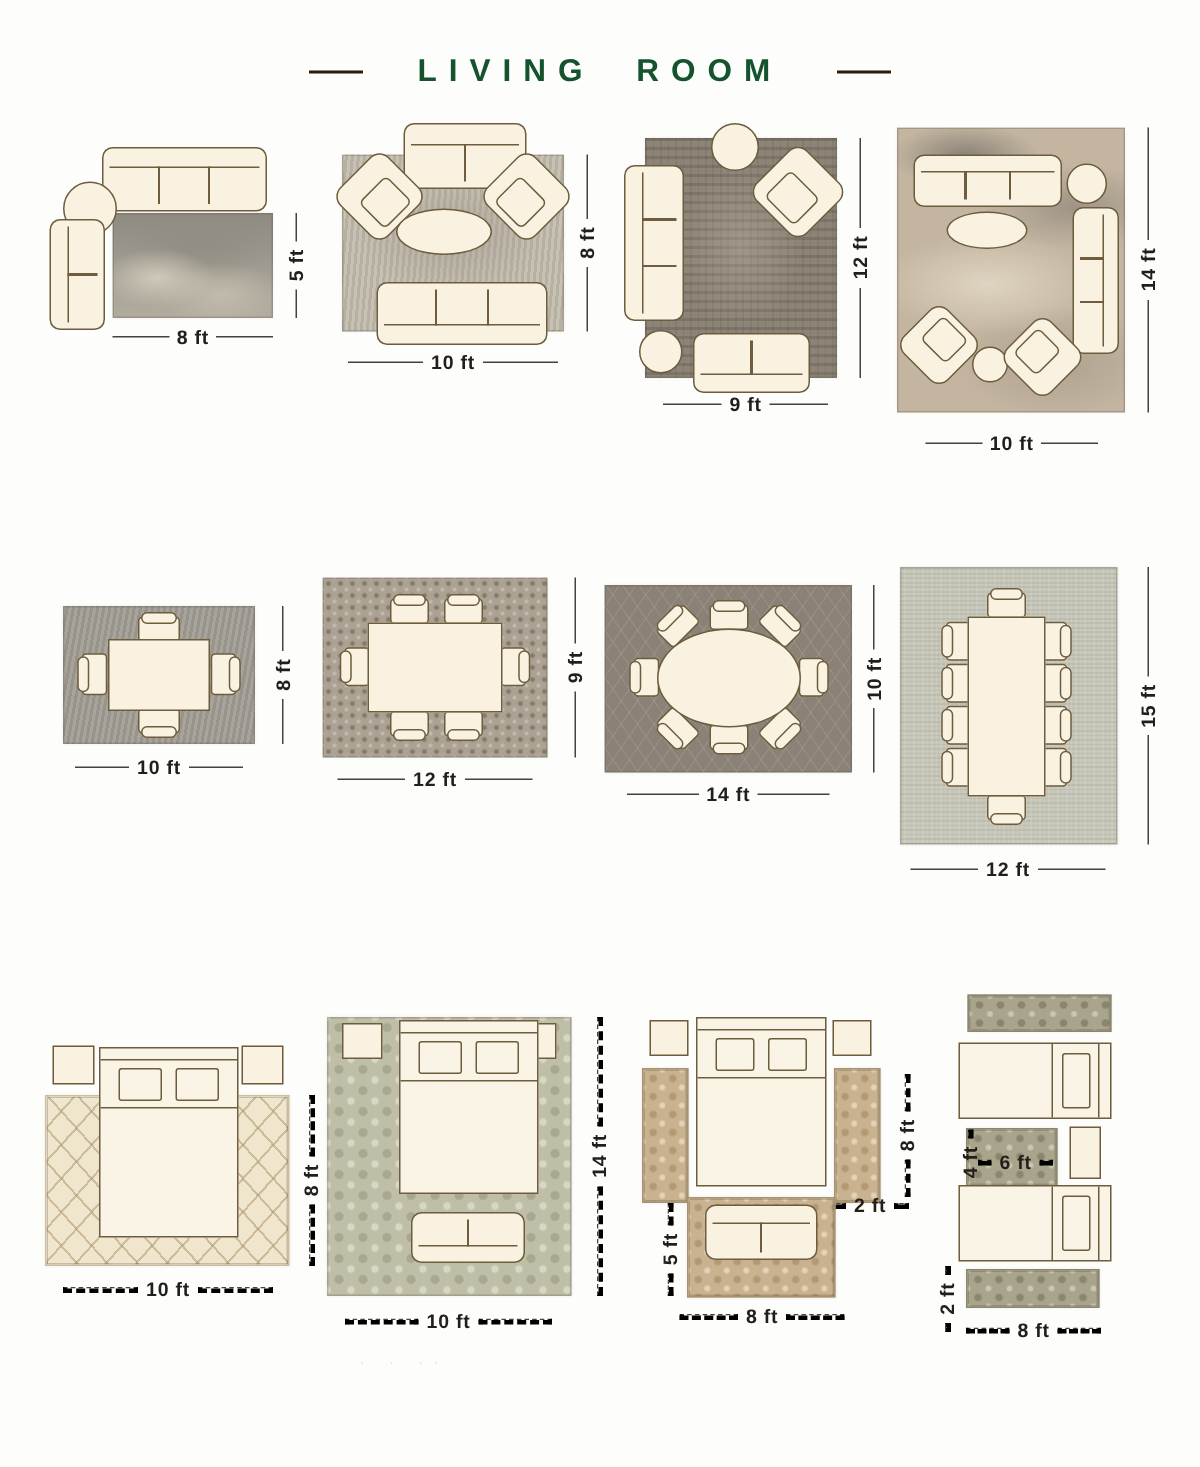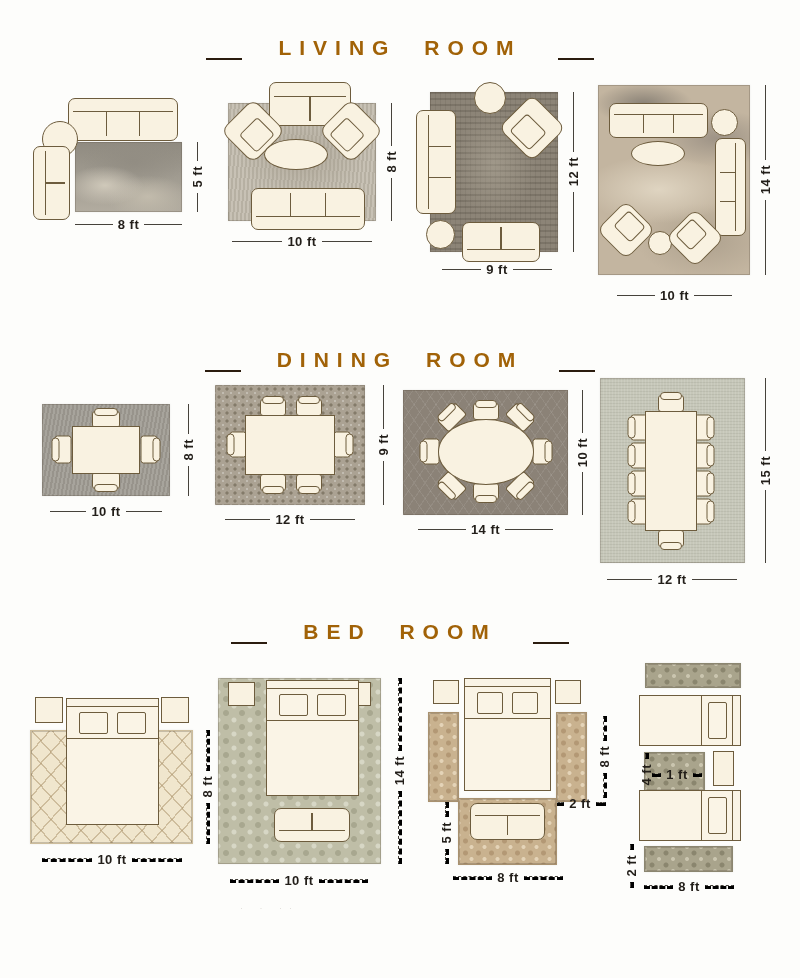--- a/index.html
+++ b/index.html
@@ -2,22 +2,22 @@
 <html><head>
 <meta charset="utf-8">
 <style>
   html,body{margin:0;padding:0;background:#fff;}
   .canvas{position:relative;width:800px;height:978px;margin:0 auto;background:#fdfdfb;
           font-family:"Liberation Sans",sans-serif;overflow:hidden;}
   .grp{position:absolute;text-decoration:underline;}
   .f{position:absolute;box-sizing:border-box;}
 
   
-  .sec-title{position:absolute;left:0;right:0;display:flex;justify-content:center;align-items:flex-end;
-             gap:36px;color:#a16207;}
+  .sec-title{position:absolute;left:0;right:0;display:flex;justify-content:center;align-items:center;
+             gap:36px;color:#14532d;}
   .sec-title .t{font-size:21px;font-weight:700;letter-spacing:8px;word-spacing:14px;white-space:nowrap;}
   .sec-title .dash{width:36px;border-top:2.4px solid #2b1c0e;}
 
   
   .rug{position:absolute;box-sizing:border-box;box-shadow:inset 0 0 0 1px rgba(90,80,65,.28),0 0 2px rgba(0,0,0,.08);}
   .rug-lr1{background:
     radial-gradient(ellipse 55px 28px at 28% 62%, rgba(212,205,190,.9), transparent 70%),
     radial-gradient(ellipse 60px 30px at 68% 78%, rgba(200,193,177,.8), transparent 70%),
     radial-gradient(ellipse 70px 35px at 55% 28%, rgba(145,140,130,.9), transparent 75%),
     linear-gradient(180deg,#8f8a80,#a29d92 55%,#b2aca0);}
@@ -205,25 +205,20 @@
         <span class="dim-lb">10 ft</span>
         <i class="ln"></i>
     </div>
     <div class="dim-v" style="left:166px;top:7px;height:190px;">
       <i class="ln"></i>
         <span class="dim-lb">14 ft</span>
         <i class="ln"></i>
     </div>
   </div>
 
-  <div class="sec-title" style="top:348px;">
-    <span class="dash"></span>
-    <span class="t">DINING ROOM</span>
-    <span class="dash"></span>
-  </div>
 
   <div class="grp" style="left:35px;top:396px;width:170px;height:125px;">
     <div class="rug rug-dr1" style="left:7px;top:8px;width:128px;height:92px;"></div>
     <div class="f dchair" style="left:57px;top:15px;width:28px;height:17px;"></div>
     <div class="f dchair" style="left:14px;top:45px;width:28px;height:17px;transform:rotate(-90deg);"></div>
     <div class="f dchair" style="left:100px;top:45px;width:28px;height:17px;transform:rotate(90deg);"></div>
     <div class="f dchair" style="left:57px;top:76px;width:28px;height:17px;transform:rotate(180deg);"></div>
     <div class="f crm" style="left:37px;top:30px;width:68px;height:48px;"></div>
     <div class="dim-h" style="left:15px;top:108px;width:112px;">
       <i class="ln"></i>
@@ -299,25 +294,20 @@
         <span class="dim-lb">12 ft</span>
         <i class="ln"></i>
     </div>
     <div class="dim-v" style="left:163px;top:6px;height:185px;">
       <i class="ln"></i>
         <span class="dim-lb">15 ft</span>
         <i class="ln"></i>
     </div>
   </div>
 
-  <div class="sec-title" style="top:620px;">
-    <span class="dash"></span>
-    <span class="t">BED ROOM</span>
-    <span class="dash"></span>
-  </div>
 
   <div class="grp dashed" style="left:22px;top:692px;width:195px;height:185px;">
     <div class="f crm" style="left:13px;top:5px;width:28px;height:26px;"></div>
     <div class="f crm" style="left:139px;top:5px;width:28px;height:26px;"></div>
     <div class="rug rug-br1" style="left:8px;top:38px;width:163px;height:114px;"></div>
     <div class="f bed" style="left:44px;top:6px;width:93px;height:127px;">
       <i class="hb"></i>
         <span class="prow">
           <i></i>
           <i></i>
@@ -408,21 +398,21 @@
         <i class="hb2"></i>
     </div>
     <div class="rug rug-br4" style="left:22px;top:97px;width:61px;height:39px;"></div>
     <div class="dim-v" style="left:17px;top:98px;height:38px;">
       <i class="ln"></i>
         <span class="dim-lb">4 ft</span>
         <i class="ln"></i>
     </div>
     <div class="dim-h" style="left:30px;top:112px;width:50px;">
       <i class="ln"></i>
-        <span class="dim-lb">1 ft</span>
+        <span class="dim-lb">6 ft</span>
         <i class="ln"></i>
     </div>
     <div class="f crm" style="left:91px;top:96px;width:21px;height:35px;"></div>
     <div class="f bed-h" style="left:17px;top:135px;width:102px;height:51px;">
       <i class="matt"></i>
         <span class="pcol">
           <i></i>
         </span>
         <i class="hb2"></i>
     </div>

